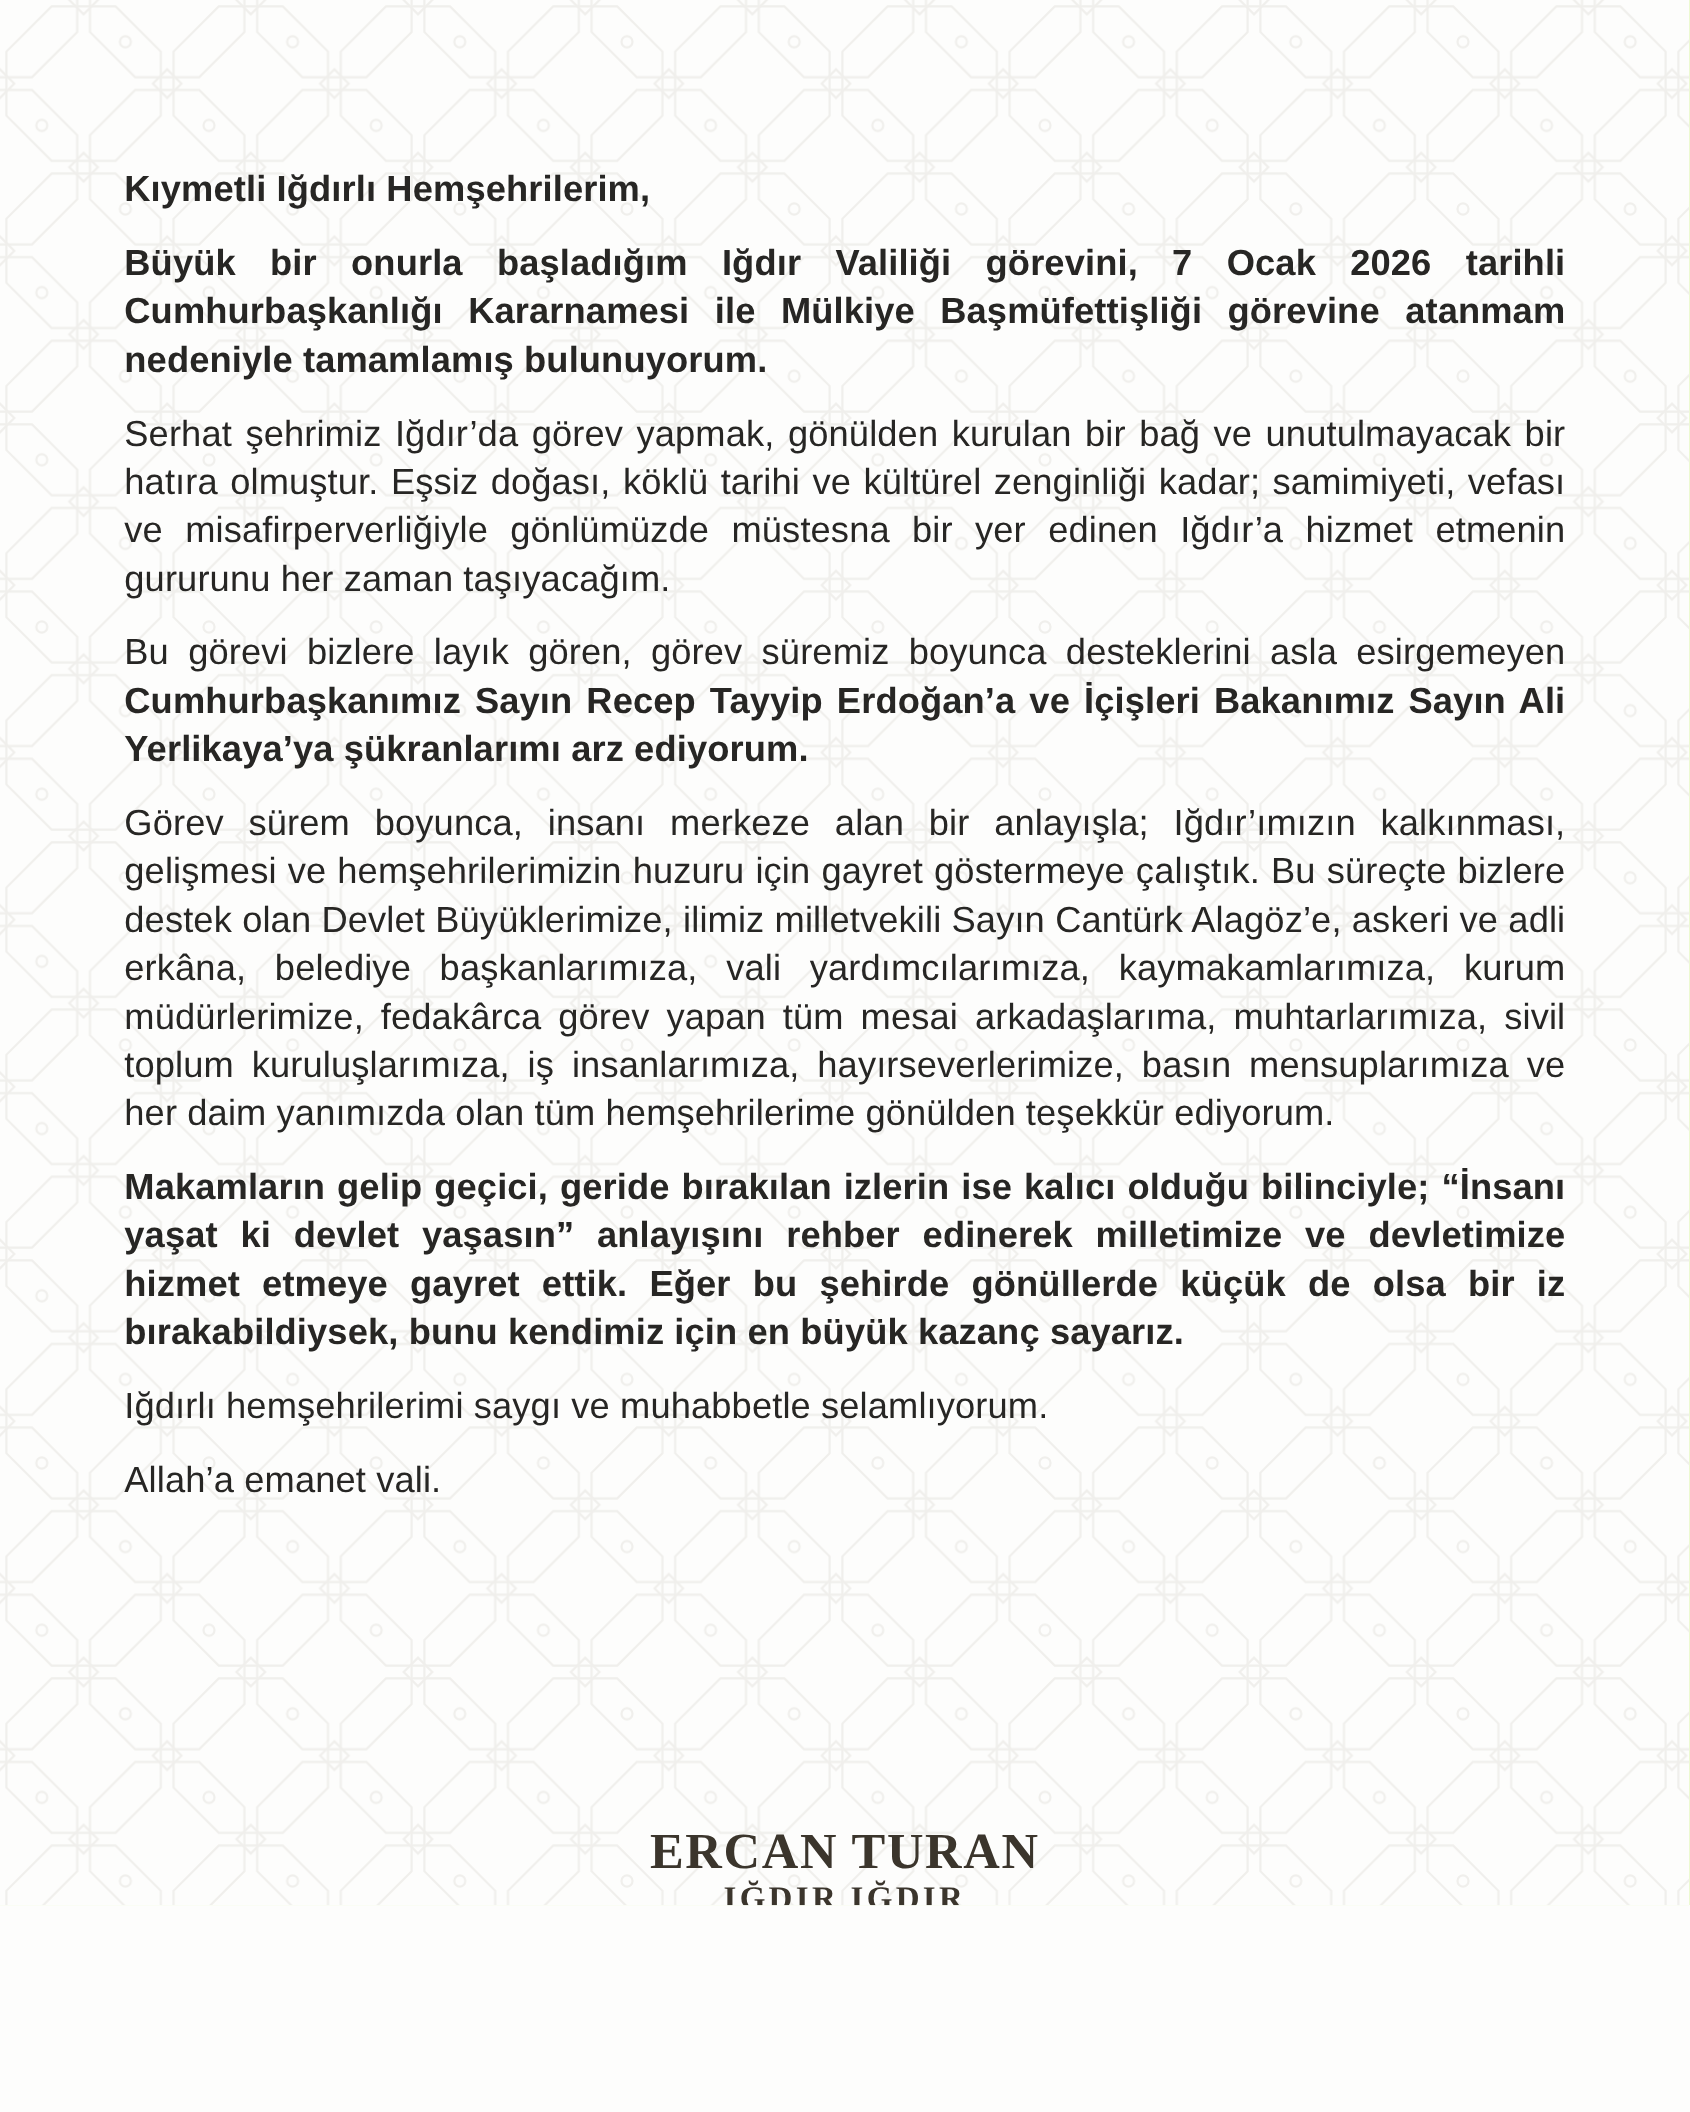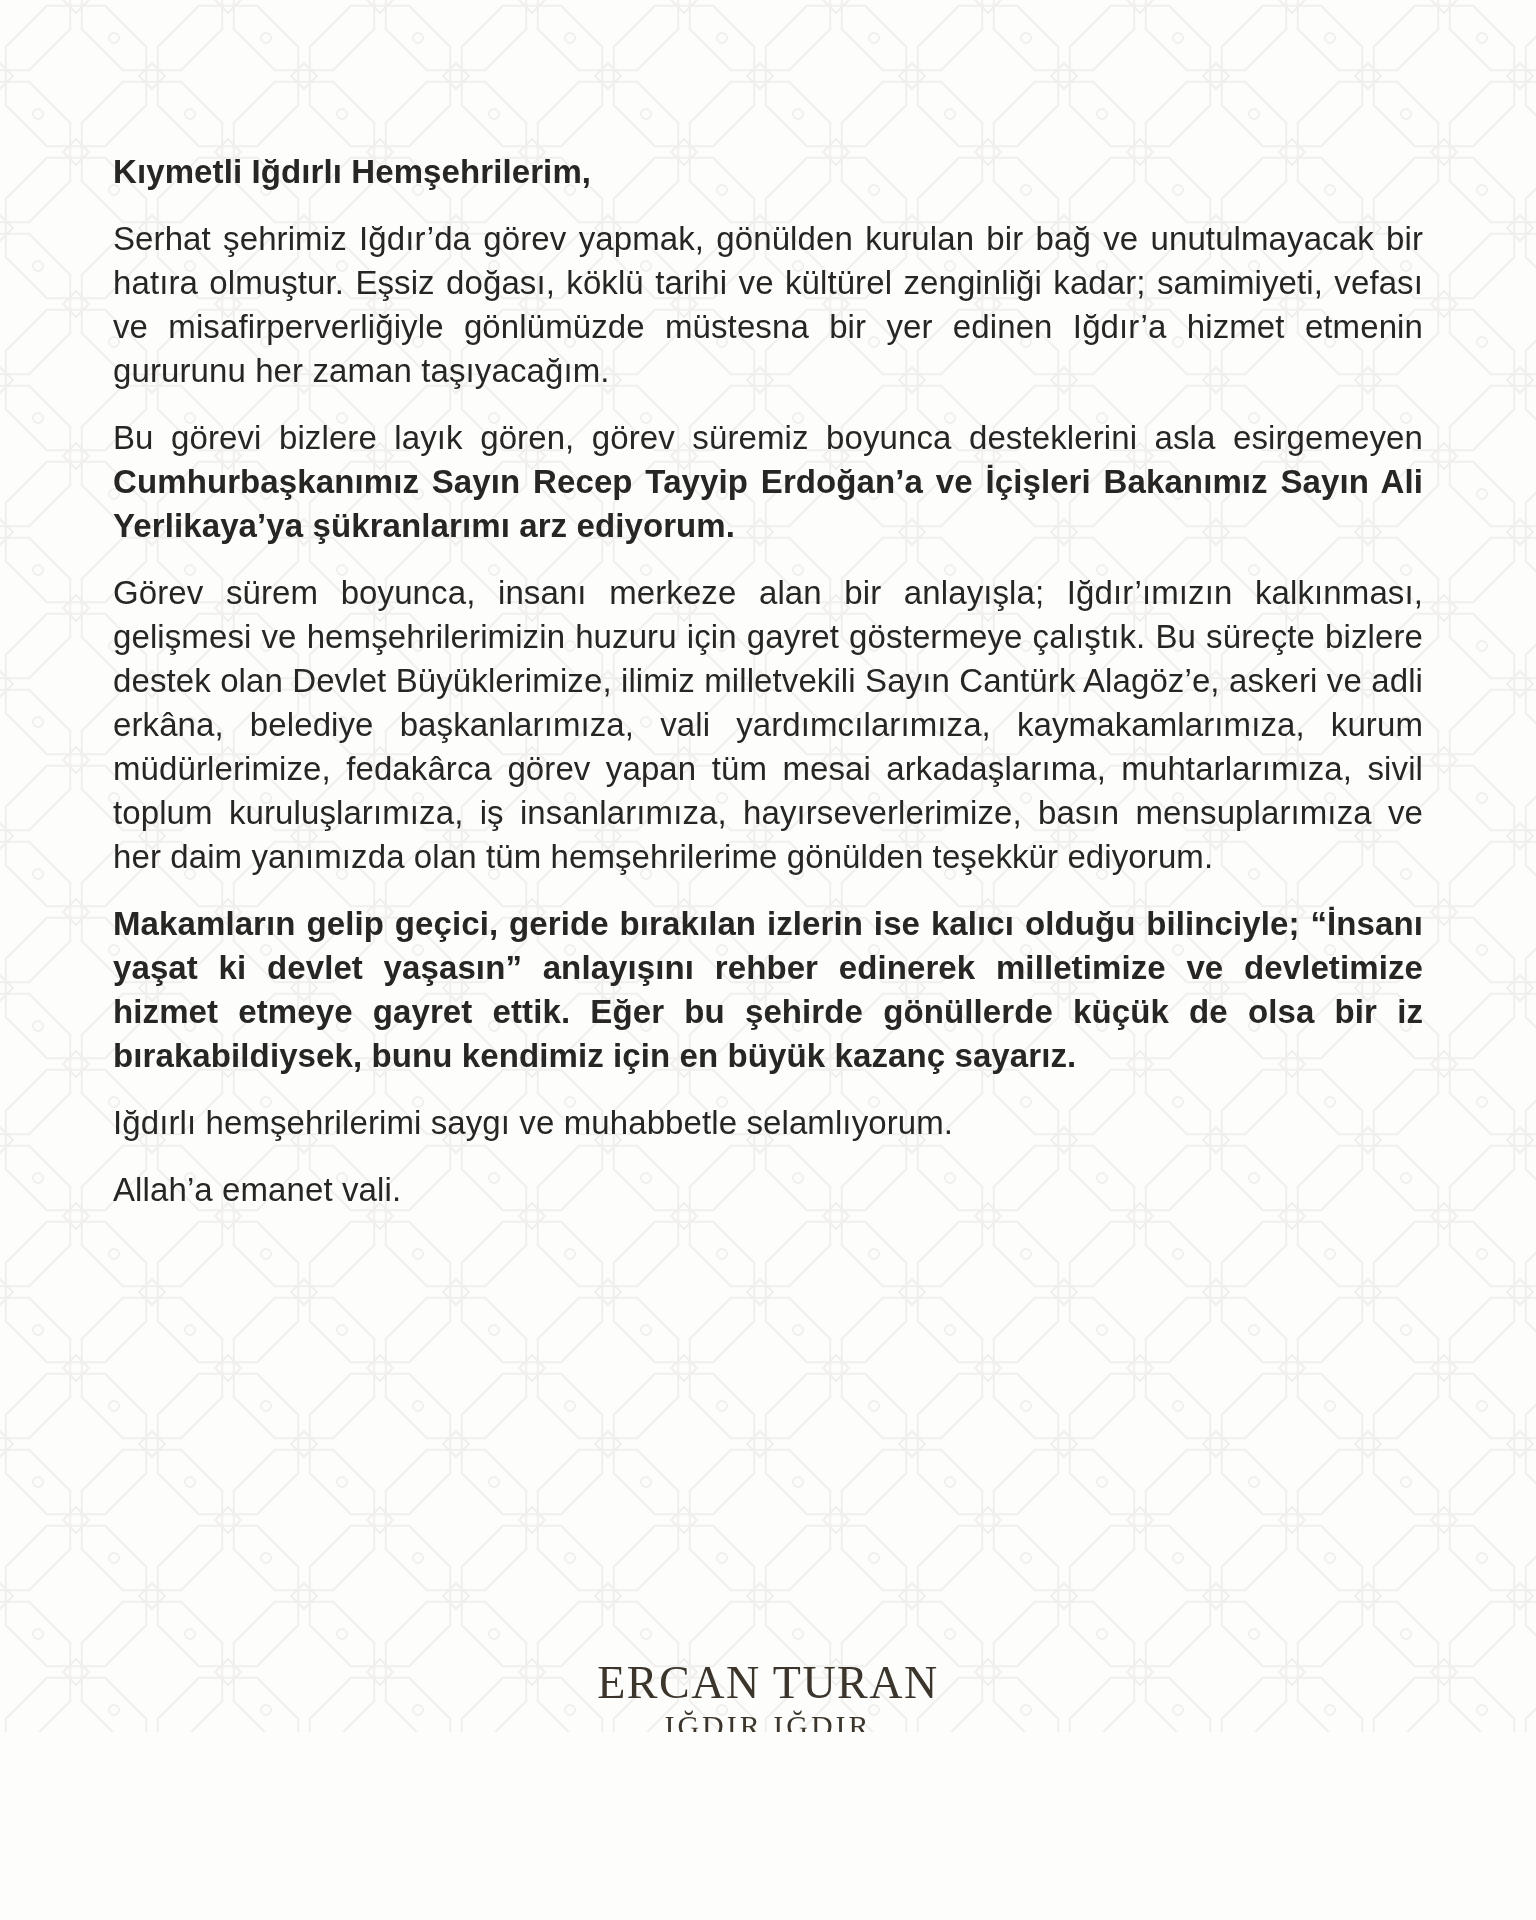--- a/index.html
+++ b/index.html
@@ -46,20 +46,21 @@
     font-weight: bold;
   }
   .signature {
     position: absolute;
     top: 1659px;
     left: 0;
     width: 1536px;
     text-align: center;
     color: #3b352c;
     font-family: "Liberation Serif", serif;
+    font-weight: bold;
   }
   .sig-name {
     font-size: 46px;
     line-height: 48px;
     letter-spacing: 1.5px;
   }
   .sig-title {
     margin-top: 2px;
     font-size: 30px;
     line-height: 34px;
@@ -93,20 +94,21 @@
         </g>
       </pattern>
     </defs>
     <rect width="1536" height="1920" fill="#fdfdfc"></rect>
     <rect width="1536" height="1920" fill="url(#geo)"></rect>
   </svg>
 
   <div class="content">
     <p class="salutation">Kıymetli Iğdırlı Hemşehrilerim,</p>
     <div id="letter-body">
+        <p class="para"><span class="b">Büyük bir onurla başladığım Iğdır Valiliği görevini, 7 Ocak 2026 tarihli Cumhurbaşkanlığı Kararnamesi ile Mülkiye Başmüfettişliği görevine atanmam nedeniyle tamamlamış bulunuyorum.</span></p>
         <p class="para"><span>Serhat şehrimiz Iğdır’da görev yapmak, gönülden kurulan bir bağ ve unutulmayacak bir hatıra olmuştur. Eşsiz doğası, köklü tarihi ve kültürel zenginliği kadar; samimiyeti, vefası ve misafirperverliğiyle gönlümüzde müstesna bir yer edinen Iğdır’a hizmet etmenin gururunu her zaman taşıyacağım.</span></p>
         <p class="para"><span>Bu görevi bizlere layık gören, görev süremiz boyunca desteklerini asla esirgemeyen </span><span class="b">Cumhurbaşkanımız Sayın Recep Tayyip Erdoğan’a ve İçişleri Bakanımız Sayın Ali Yerlikaya’ya şükranlarımı arz ediyorum.</span></p>
         <p class="para"><span>Görev sürem boyunca, insanı merkeze alan bir anlayışla; Iğdır’ımızın kalkınması, gelişmesi ve hemşehrilerimizin huzuru için gayret göstermeye çalıştık. Bu süreçte bizlere destek olan Devlet Büyüklerimize, ilimiz milletvekili Sayın Cantürk Alagöz’e, askeri ve adli erkâna, belediye başkanlarımıza, vali yardımcılarımıza, kaymakamlarımıza, kurum müdürlerimize, fedakârca görev yapan tüm mesai arkadaşlarıma, muhtarlarımıza, sivil toplum kuruluşlarımıza, iş insanlarımıza, hayırseverlerimize, basın mensuplarımıza ve her daim yanımızda olan tüm hemşehrilerime gönülden teşekkür ediyorum.</span></p>
         <p class="para"><span class="b">Makamların gelip geçici, geride bırakılan izlerin ise kalıcı olduğu bilinciyle; “İnsanı yaşat ki devlet yaşasın” anlayışını rehber edinerek milletimize ve devletimize hizmet etmeye gayret ettik. Eğer bu şehirde gönüllerde küçük de olsa bir iz bırakabildiysek, bunu kendimiz için en büyük kazanç sayarız.</span></p>
         <p class="para"><span>Iğdırlı hemşehrilerimi saygı ve muhabbetle selamlıyorum.</span></p>
         <p class="para"><span>Allah’a emanet vali.</span></p>
       </div>
   </div>
 
   <div class="signature">

